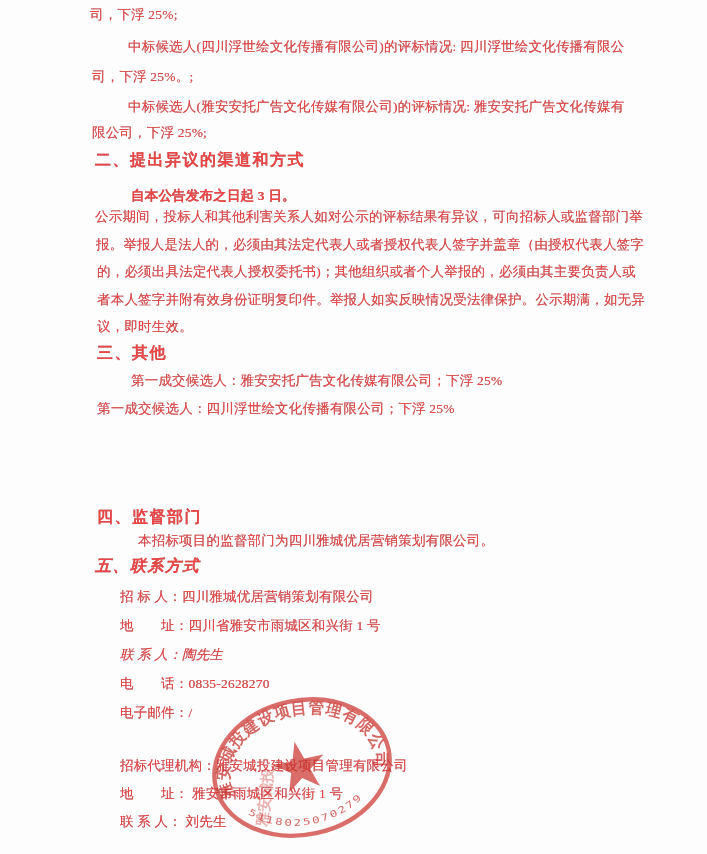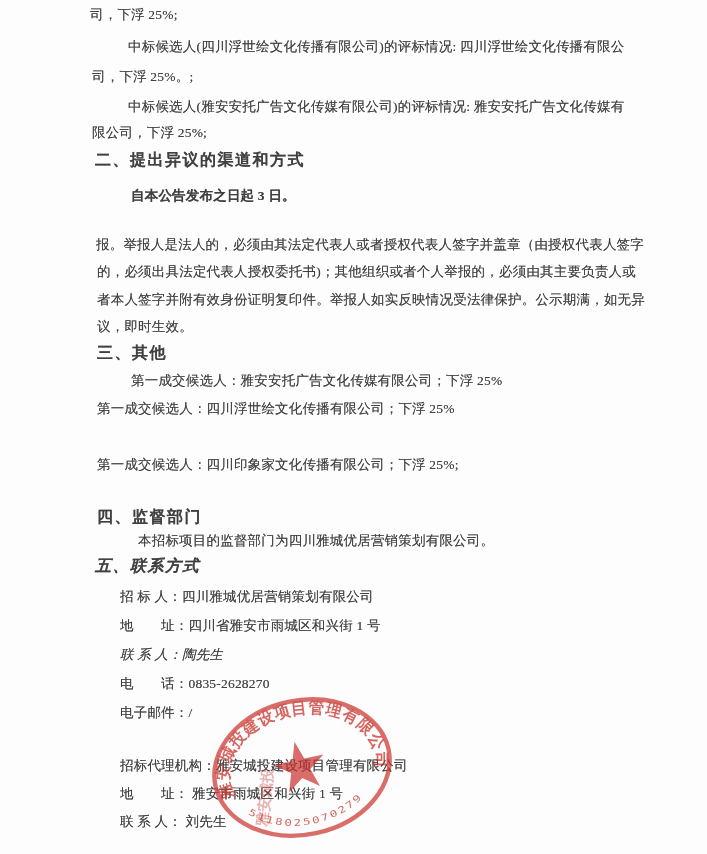--- a/index.html
+++ b/index.html
@@ -1,21 +1,21 @@
 <!DOCTYPE html>
 <html><head>
 <meta charset="utf-8">
 <style>
   html,body{margin:0;padding:0;background:#ffffff;}
   .page{
     position:relative;
     width:707px;height:854px;
     background:#fdfdfd;
     font-family:"Liberation Serif","DejaVu Serif",serif;
-    color:#404040;
+    color:#ef4444;
     overflow:hidden;
   }
   .ln{
     position:absolute;
     white-space:pre;
     font-size:13.5px;
     letter-spacing:0.2px;
     text-shadow:0 0 0.4px rgba(45,45,54,0.55);
   }
   .h{
@@ -37,29 +37,29 @@
 <div class="page">
 
   <div class="ln" style="left:90px;top:6px;">司，下浮 25%;</div>
   <div class="ln" style="left:128px;top:38px;">中标候选人(四川浮世绘文化传播有限公司)的评标情况: 四川浮世绘文化传播有限公</div>
   <div class="ln" style="left:92px;top:68px;">司，下浮 25%。;</div>
   <div class="ln" style="left:128px;top:98px;">中标候选人(雅安安托广告文化传媒有限公司)的评标情况: 雅安安托广告文化传媒有</div>
   <div class="ln" style="left:92px;top:124px;">限公司，下浮 25%;</div>
 
   <div class="ln h" style="left:95px;top:150px;">二、提出异议的渠道和方式</div>
   <div class="ln" style="left:131px;top:187px;font-weight:bold;">自本公告发布之日起 3 日。</div>
+  <div class="ln" style="left:95px;top:208px;">公示期间，投标人和其他利害关系人如对公示的评标结果有异议，可向招标人或监督部门举</div>
   <div class="ln" style="left:96px;top:236px;">报。举报人是法人的，必须由其法定代表人或者授权代表人签字并盖章（由授权代表人签字</div>
   <div class="ln" style="left:97px;top:263px;">的，必须出具法定代表人授权委托书)；其他组织或者个人举报的，必须由其主要负责人或</div>
   <div class="ln" style="left:97px;top:291px;">者本人签字并附有效身份证明复印件。举报人如实反映情况受法律保护。公示期满，如无异</div>
   <div class="ln" style="left:97px;top:318px;">议，即时生效。</div>
 
   <div class="ln h" style="left:97px;top:343px;">三、其他</div>
   <div class="ln" style="left:131px;top:372px;">第一成交候选人：雅安安托广告文化传媒有限公司；下浮 25%</div>
   <div class="ln" style="left:97px;top:400px;">第一成交候选人：四川浮世绘文化传播有限公司；下浮 25%</div>
-  <div class="ln" style="left:97px;top:456px;">第一成交候选人：四川印象家文化传播有限公司；下浮 25%;</div>
 
   <div class="ln h" style="left:97px;top:507px;">四、监督部门</div>
   <div class="ln" style="left:125px;top:532px;margin-left:13px;">本招标项目的监督部门为四川雅城优居营销策划有限公司。</div>
 
   <div class="ln h" style="left:95px;top:556px;font-style:italic;">五、联系方式</div>
   <div class="ln" style="left:120px;top:588px;">招 标 人：四川雅城优居营销策划有限公司</div>
   <div class="ln" style="left:120px;top:617px;">地　　址：四川省雅安市雨城区和兴街 1 号</div>
   <div class="ln" style="left:120px;top:646px;font-style:italic;">联 系 人：陶先生</div>
   <div class="ln" style="left:120px;top:675px;">电　　话：0835-2628270</div>
   <div class="ln" style="left:120px;top:704px;">电子邮件：/</div>

